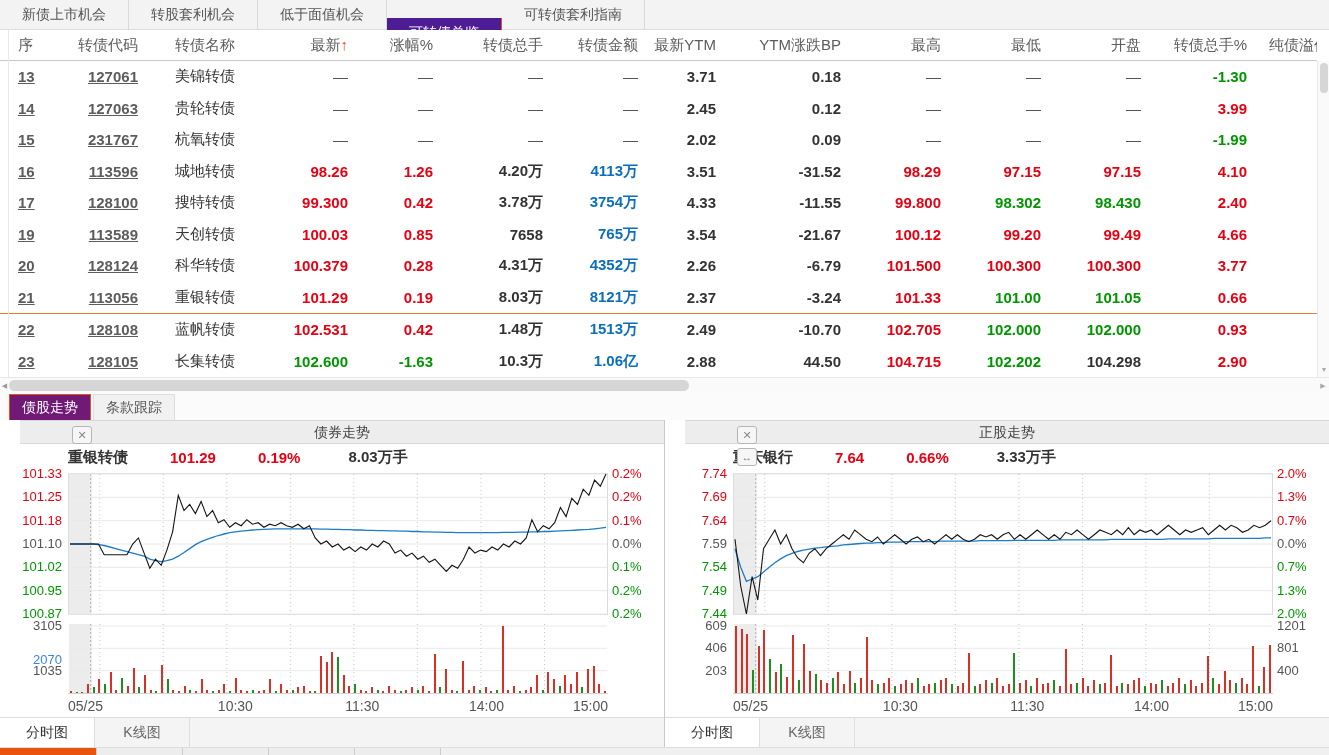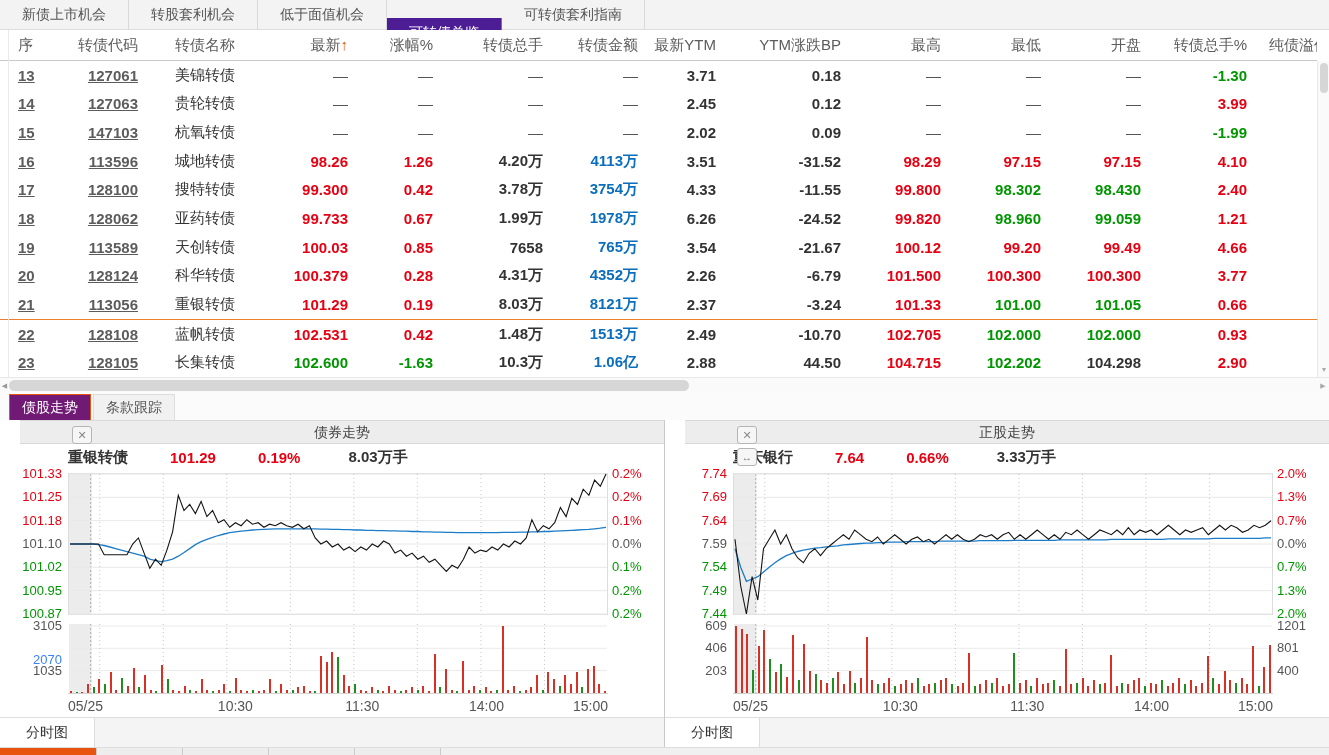--- a/index.html
+++ b/index.html
@@ -77,21 +77,21 @@
   .volbox   { position:absolute; top:202px; left:0; right:0; height:74px; }
   .axlbl { position:absolute; width:62px; left:0; text-align:right; font-size:13px; transform:translateY(-50%); line-height:14px; }
   .axlbl.rt { left:612px; width:50px; text-align:left; }
   .chart-svg { position:absolute; left:68px; top:0; }
   .closebtn, .resizebtn { position:absolute; left:72px; width:20px; height:18px; border:1px solid #b5b5b5; border-radius:3px;
                background:#f6f6f6; color:#888; font-size:11px; line-height:16px; text-align:center; cursor:pointer; }
   .closebtn { top:6px; }
   .resizebtn { top:28px; }
   .timerow { position:absolute; top:276px; left:0; right:0; height:21px; font-size:14px; color:#555; }
   .timerow span { position:absolute; top:2px; white-space:nowrap; }
-  .subtabs { position:absolute; top:297px; left:0; right:0; height:30px; background:#f4f4f4; border-top:1px solid #ddd; display:flex;flex-direction:column; }
+  .subtabs { position:absolute; top:297px; left:0; right:0; height:30px; background:#f4f4f4; border-top:1px solid #ddd; display:flex; }
   .subtab { width:95px; text-align:center; line-height:29px; font-size:14px; color:#666; border-right:1px solid #ddd; cursor:pointer; }
   .subtab.active { background:#fff; color:#333; }
 
   
   .bottomstrip { position:absolute; top:747px; left:0; right:0; height:8px; background:#f0f0f0;
                  border-top:1px solid #ddd; display:flex; overflow:hidden; }
   .bstab { height:28px; width:86px; background:#ededed; border-right:1px solid #ccc; }
   .bstab.active { background:#e8540d; width:97px; }
 </style>
 </head>
@@ -149,21 +149,21 @@
       <div class="td c7 ck">2.45</div>
       <div class="td c8 ck">0.12</div>
       <div class="td c9 cd">—</div>
       <div class="td c10 cd">—</div>
       <div class="td c11 cd">—</div>
       <div class="td c12 cr">3.99</div>
       <div class="td c13"></div>
     </div>
     <div class="tr">
       <div class="td c0 cg">15</div>
-      <div class="td c1 cg">147103</div>
+      <div class="td c1 cg">231767</div>
       <div class="td c2 cm">杭氧转债</div>
       <div class="td c3 cd">—</div>
       <div class="td c4 cd">—</div>
       <div class="td c5 cd">—</div>
       <div class="td c6 cd">—</div>
       <div class="td c7 ck">2.02</div>
       <div class="td c8 ck">0.09</div>
       <div class="td c9 cd">—</div>
       <div class="td c10 cd">—</div>
       <div class="td c11 cd">—</div>
@@ -193,36 +193,20 @@
       <div class="td c3 cr">99.300</div>
       <div class="td c4 cr">0.42</div>
       <div class="td c5 ck">3.78万</div>
       <div class="td c6 cb">3754万</div>
       <div class="td c7 ck">4.33</div>
       <div class="td c8 ck">-11.55</div>
       <div class="td c9 cr">99.800</div>
       <div class="td c10 cn">98.302</div>
       <div class="td c11 cn">98.430</div>
       <div class="td c12 cr">2.40</div>
-      <div class="td c13"></div>
-    </div>
-    <div class="tr">
-      <div class="td c0 cg">18</div>
-      <div class="td c1 cg">128062</div>
-      <div class="td c2 cm">亚药转债</div>
-      <div class="td c3 cr">99.733</div>
-      <div class="td c4 cr">0.67</div>
-      <div class="td c5 ck">1.99万</div>
-      <div class="td c6 cb">1978万</div>
-      <div class="td c7 ck">6.26</div>
-      <div class="td c8 ck">-24.52</div>
-      <div class="td c9 cr">99.820</div>
-      <div class="td c10 cn">98.960</div>
-      <div class="td c11 cn">99.059</div>
-      <div class="td c12 cr">1.21</div>
       <div class="td c13"></div>
     </div>
     <div class="tr">
       <div class="td c0 cg">19</div>
       <div class="td c1 cg">113589</div>
       <div class="td c2 cm">天创转债</div>
       <div class="td c3 cr">100.03</div>
       <div class="td c4 cr">0.85</div>
       <div class="td c5 ck">7658</div>
       <div class="td c6 cb">765万</div>

